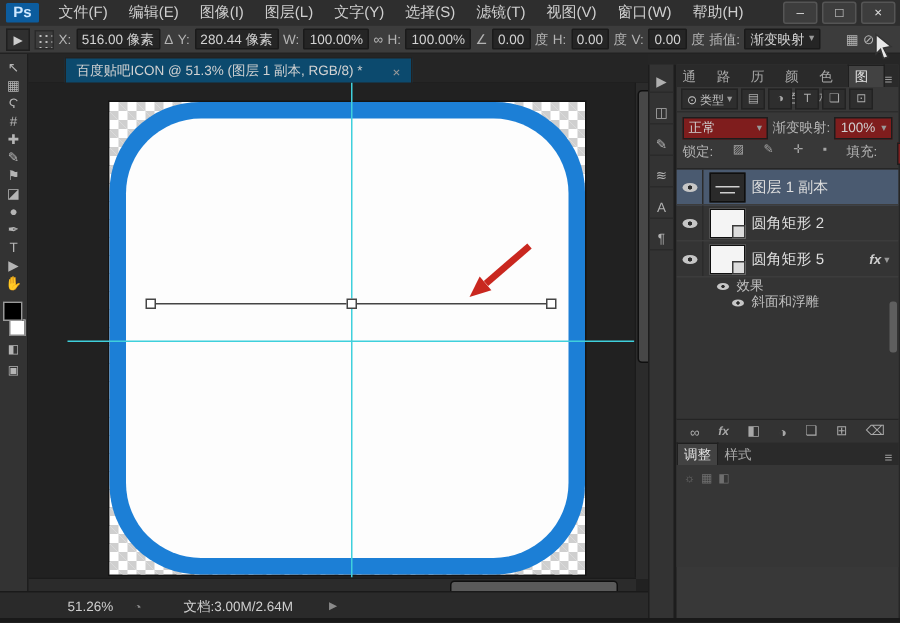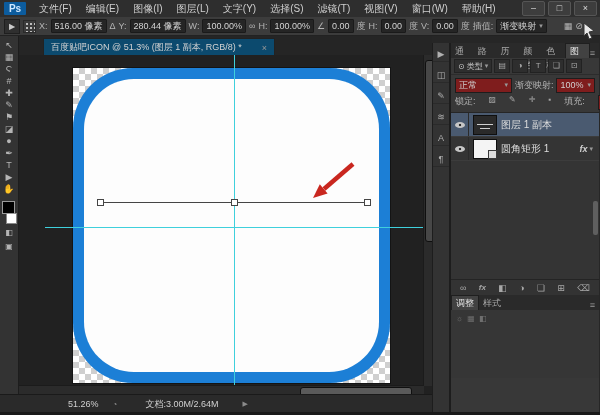--- a/index.html
+++ b/index.html
@@ -103,21 +103,21 @@
   #list-scroll{position:absolute;right:1px;top:88px;width:5px;height:34px;background:#5f5f5f;border-radius:2px}
   #lp-bottom{height:15px;background:#333;border-top:1px solid #242424;display:flex;align-items:center;justify-content:space-between;padding:0 9px}
   .lpb-icn{color:#a8a8a8;font-size:9px}
   .lpb-icn.fxi{font-style:italic;font-weight:bold;font-size:8px}
   #adj-tabs{height:15px;background:#2a2a2a;display:flex;align-items:flex-end}
   #adj-content{height:64px;background:#363636;display:flex;gap:4px;padding:4px 0 0 5px}
   .adj-mini{color:#6f6f6f;font-size:8px}
 
   
   #statusbar{left:0;top:394px;width:432px;height:18px;background:#2a2a2a;border-top:1px solid #1a1a1a;display:flex;align-items:center;font-size:9px}
-  #zoom-box{margin-left:68px;color:#cfcfcf}
+  #zoom-box{margin-left:45px;color:#cfcfcf}
   #status-icn{margin-left:14px;color:#8a8a8a;font-size:8px}
   #doc-info{margin-left:28px;color:#cfcfcf}
   #status-arrow{margin-left:24px;color:#8a8a8a;font-size:7px}
   #bottom-edge{left:0;top:412px;width:600px;height:3px;background:#191919}
 </style>
 </head>
 <body>
 
 <div class="abs" id="menubar">
   <div id="ps-logo">Ps</div>
@@ -291,25 +291,42 @@
         </span>
       <span class="lname">图层 1 副本</span>
     </div>
     <div class="lrow">
       <span class="eyecell">
           <span class="eye"></span>
         </span>
       <span class="thumb white">
           <span class="badge"></span>
         </span>
-      <span class="lname">圆角矩形 1</span>
+      <span class="lname">圆角矩形 2</span>
+    </div>
+    <div class="lrow">
+      <span class="eyecell">
+          <span class="eye"></span>
+        </span>
+      <span class="thumb white">
+          <span class="badge"></span>
+        </span>
+      <span class="lname">圆角矩形 5</span>
       <span class="fxwrap">
         <span class="fxtxt">fx</span>
         <span class="caret">▾</span>
       </span>
+    </div>
+    <div class="erow">
+      <span class="eye"></span>
+      <span>效果</span>
+    </div>
+    <div class="erow sub">
+      <span class="eye"></span>
+      <span>斜面和浮雕</span>
     </div>
     <div id="list-scroll"></div>
   </div>
 
   <div id="lp-bottom">
     <span class="lpb-icn">∞</span>
     <span class="lpb-icn fxi">fx</span>
     <span class="lpb-icn">◧</span>
     <span class="lpb-icn">◑</span>
     <span class="lpb-icn">❏</span>

